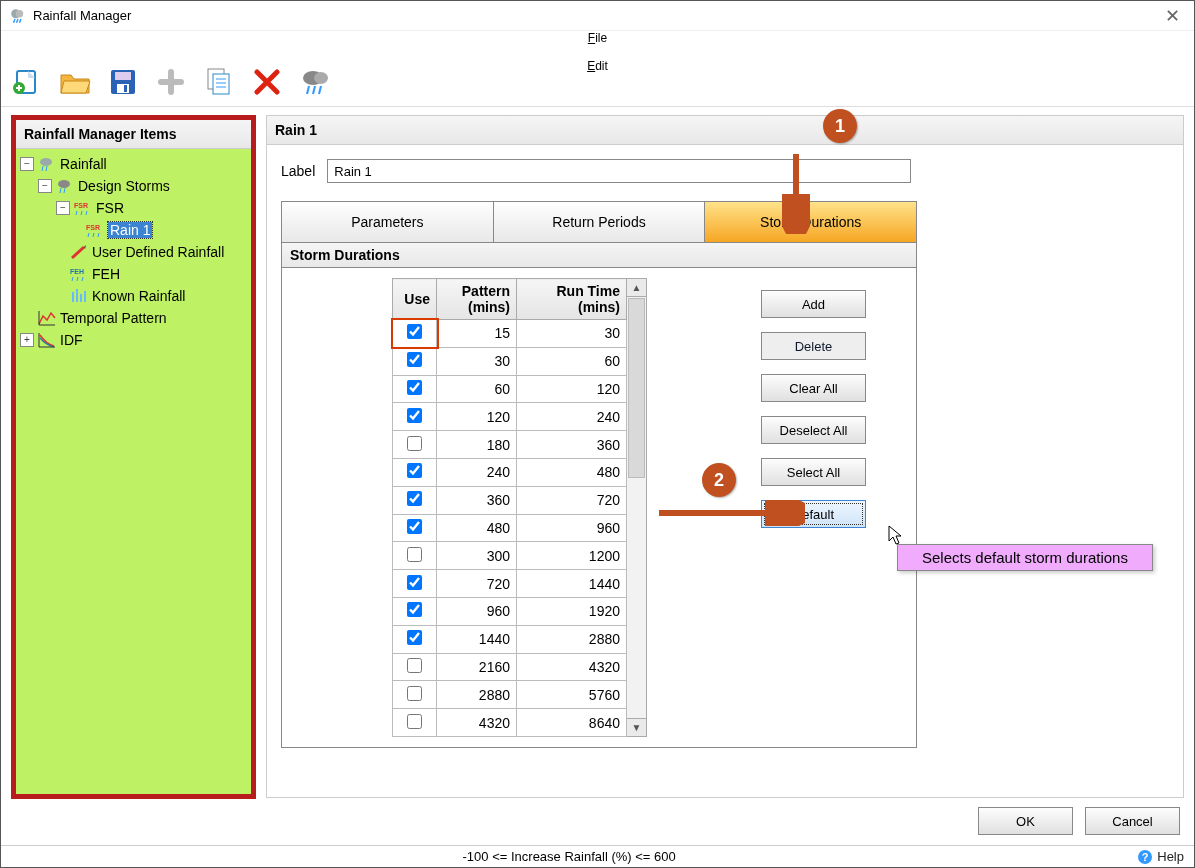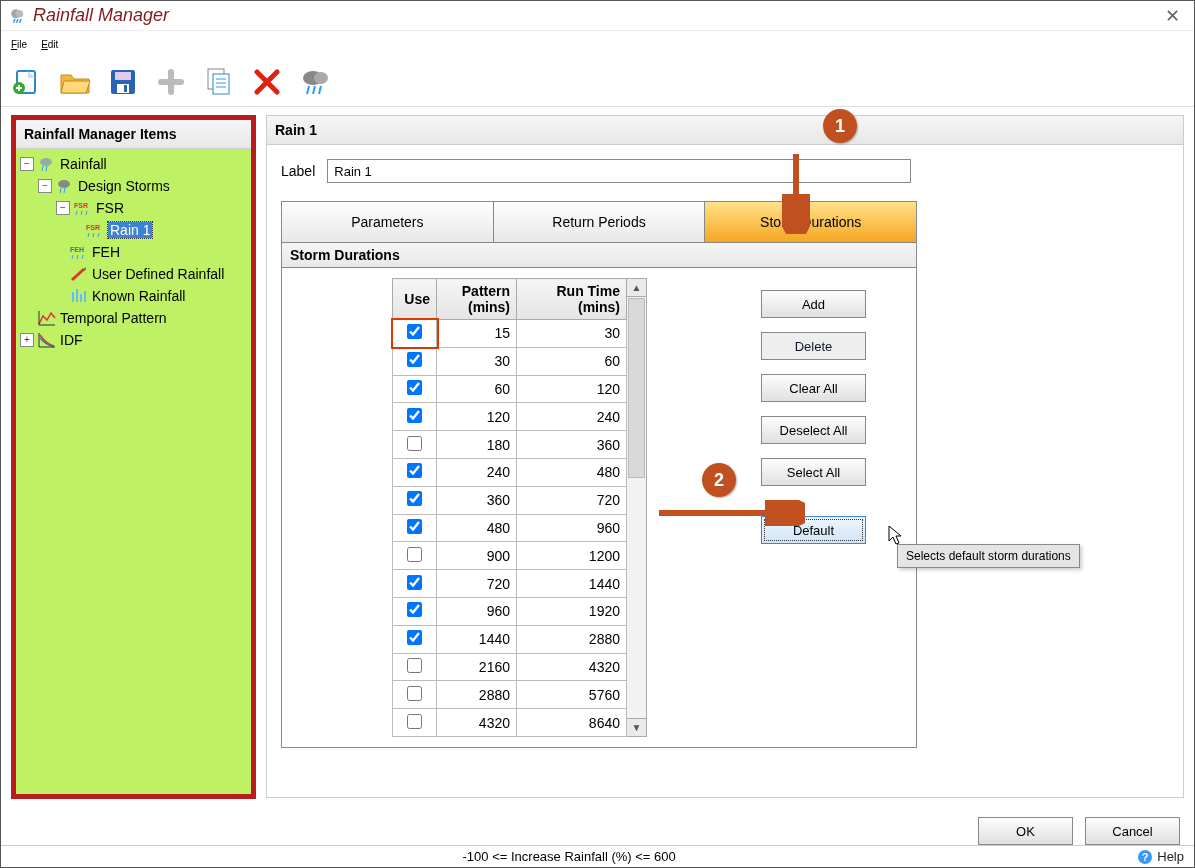--- a/index.html
+++ b/index.html
@@ -1,21 +1,21 @@
 <!DOCTYPE html>
 <html><head>
 <meta charset="utf-8">
 <style>
 * { box-sizing: border-box; margin: 0; padding: 0; font-family: 'Segoe UI', Tahoma, sans-serif; }
 body { background: #fff; width: 1195px; height: 868px; position: relative; border: 1px solid #555; overflow: hidden; }
 .titlebar { height: 30px; display: flex; align-items: center; padding: 0 8px; background: #fff; border-bottom: 1px solid #eee; }
 .titlebar .app-icon { width: 18px; height: 18px; margin-right: 6px; }
-.titlebar .title { font-size: 18px; color: #7f1d1d; flex: 1; font-style: italic; }
+.titlebar .title { font-size: 13px; color: #000000; flex: 1; }
 .titlebar .close-btn { font-size: 18px; color: #666; cursor: pointer; padding: 0 6px; }
-.menubar { height: 26px; padding: 0 10px; display: flex; align-items: center; gap: 14px; font-size: 10px; }
+.menubar { height: 26px; padding: 0 10px; display: flex; align-items: center; gap: 14px; font-size: 12px; flex-direction: column; }
 .menubar .menu-item { cursor: pointer; }
 .menubar .menu-item .ul { text-decoration: underline; }
 .toolbar { height: 50px; padding: 4px 10px; display: flex; align-items: center; gap: 16px; border-bottom: 1px solid #ddd; }
 .tb-icon { width: 32px; height: 32px; cursor: pointer; display: flex; align-items: center; justify-content: center; }
 .content { display: flex; height: calc(100% - 30px - 26px - 50px - 60px); padding: 8px 10px; gap: 10px; }
 .sidebar { width: 245px; background: #bef264; border: 5px solid #b91c1c; }
 .sidebar-header { background: linear-gradient(#f5f5f5,#e8e8e8); padding: 6px 8px; font-size: 14px; font-weight: bold; border-bottom: 1px solid #ccc; }
 .tree { padding: 4px 4px; font-size: 14px; }
 .tree-row { display: flex; align-items: center; height: 22px; white-space: nowrap; cursor: pointer; }
 .expander { width: 14px; height: 14px; border: 1px solid #888; font-size: 10px; line-height: 12px; text-align: center; margin-right: 4px; color: #444; background:#fff;}
@@ -43,23 +43,23 @@
 table.data th.run{width:110px;}
 input[type=checkbox]{width:15px;height:15px;}
 .red-box{outline:2px solid #d93a00;}
 .scroll { width:20px; border:1px solid #aaa; border-left:none; display:flex; flex-direction:column; background:#f2f2f2;}
 .scroll .arr{height:18px;display:flex;align-items:center;justify-content:center;font-size:10px;color:#555;background:#eaeaea;border-bottom:1px solid #aaa;cursor:pointer;}
 .scroll .arr.dn{border-top:1px solid #aaa;border-bottom:none;margin-top:auto;}
 .scroll .thumb{height:180px;background:#d9d9d9;border:1px solid #bbb;margin:1px;}
 .side-btns{display:flex;flex-direction:column;gap:14px;padding-top:12px;margin-left:90px;}
 .btn{width:105px;height:28px;font-size:13px;border:1px solid #888;background:linear-gradient(#fdfdfd,#e0e0e0);cursor:pointer;}
 .btn.disabled{color:#0f172a;background:#eee;}
-.btn.focus{border:1px solid #3a84d1;outline:1px dotted #333;outline-offset:-4px;background:linear-gradient(#eef6ff,#cfe4f8);margin-top:16px;}
-.tooltip{position:absolute;left:896px;top:543px;background:#e5e5e5;border:1px solid #888;box-shadow:2px 2px 4px rgba(0,0,0,.2);padding:4px 8px;font-size:12px;white-space:nowrap;}
-.bottom-bar{position:absolute;bottom:22px;left:0;right:0;height:38px;display:flex;align-items:flex-end;justify-content:flex-end;gap:12px;padding:0 14px;}
+.btn.focus{border:1px solid #3a84d1;outline:1px dotted #333;outline-offset:-4px;background:linear-gradient(#eef6ff,#cfe4f8);}
+.tooltip{position:absolute;left:896px;top:543px;background:#f0abfc;border:1px solid #888;box-shadow:2px 2px 4px rgba(0,0,0,.2);padding:4px 24px;font-size:15px;white-space:nowrap;}
+.bottom-bar{position:absolute;bottom:22px;left:0;right:0;height:38px;display:flex;align-items:flex-start;justify-content:flex-end;gap:12px;padding:0 14px;}
 .status{position:absolute;bottom:0;left:0;right:0;height:22px;border-top:1px solid #ccc;display:flex;align-items:center;font-size:13px;}
 .status .msg{flex:1;text-align:center;}
 .status .help{display:flex;align-items:center;gap:4px;padding-right:10px;color:#222;cursor:pointer;}
 .callout{position:absolute;width:34px;height:34px;border-radius:50%;background:#c05020;color:#fff;font-size:18px;font-weight:bold;display:flex;align-items:center;justify-content:center;box-shadow:1px 1px 2px rgba(0,0,0,.3);z-index:5;}
 .arrow1{position:absolute;left:781px;top:153px;width:28px;height:80px;z-index:4;}
 .arrow2{position:absolute;left:658px;top:499px;width:146px;height:26px;z-index:4;}
 .cursor{position:absolute;left:885px;top:523px;font-size:18px;z-index:6;}
 svg{display:block;}
 </style>
 </head>
@@ -182,37 +182,37 @@
               <text x="0" y="8" font-size="7" fill="#d33" font-weight="bold">FSR</text>
               <line x1="3" y1="11" x2="2" y2="15" stroke="#39f"></line>
               <line x1="8" y1="11" x2="7" y2="15" stroke="#39f"></line>
               <line x1="13" y1="11" x2="12" y2="15" stroke="#39f"></line>
             </svg>
           </span>
         <span class="tree-label sel">Rain 1</span>
       </div>
       <div class="tree-row" style="padding-left:50px">
         <span class="tree-icon">
+            <svg width="18" height="16">
+              <path d="M2 14 L14 3" stroke="#d33" stroke-width="3"></path>
+              <path d="M14 3 L16 1 L15 5z" fill="#333"></path>
+            </svg>
+          </span>
+        <span class="tree-label">User Defined Rainfall</span>
+      </div>
+      <div class="tree-row" style="padding-left:50px">
+        <span class="tree-icon">
             <svg width="20" height="16">
               <text x="0" y="8" font-size="7" fill="#27a" font-weight="bold">FEH</text>
               <line x1="3" y1="11" x2="2" y2="15" stroke="#39f"></line>
               <line x1="8" y1="11" x2="7" y2="15" stroke="#39f"></line>
               <line x1="13" y1="11" x2="12" y2="15" stroke="#39f"></line>
             </svg>
           </span>
         <span class="tree-label">FEH</span>
-      </div>
-      <div class="tree-row" style="padding-left:50px">
-        <span class="tree-icon">
-            <svg width="18" height="16">
-              <path d="M2 14 L14 3" stroke="#d33" stroke-width="3"></path>
-              <path d="M14 3 L16 1 L15 5z" fill="#333"></path>
-            </svg>
-          </span>
-        <span class="tree-label">User Defined Rainfall</span>
       </div>
       <div class="tree-row" style="padding-left:50px">
         <span class="tree-icon">
             <svg width="18" height="16">
               <rect x="2" y="4" width="2" height="10" fill="#6bf"></rect>
               <rect x="6" y="1" width="2" height="13" fill="#6bf"></rect>
               <rect x="10" y="6" width="2" height="8" fill="#6bf"></rect>
               <rect x="14" y="3" width="2" height="11" fill="#6bf"></rect>
             </svg>
           </span>
@@ -303,21 +303,21 @@
                   <td>360</td>
                   <td>720</td>
                 </tr>
                 <tr>
                   <td class="chk"><input type="checkbox" checked="" style=""></td>
                   <td>480</td>
                   <td>960</td>
                 </tr>
                 <tr>
                   <td class="chk"><input type="checkbox" style=""></td>
-                  <td>900</td>
+                  <td>300</td>
                   <td>1200</td>
                 </tr>
                 <tr>
                   <td class="chk"><input type="checkbox" checked="" style=""></td>
                   <td>720</td>
                   <td>1440</td>
                 </tr>
                 <tr>
                   <td class="chk"><input type="checkbox" checked="" style=""></td>
                   <td>960</td>

